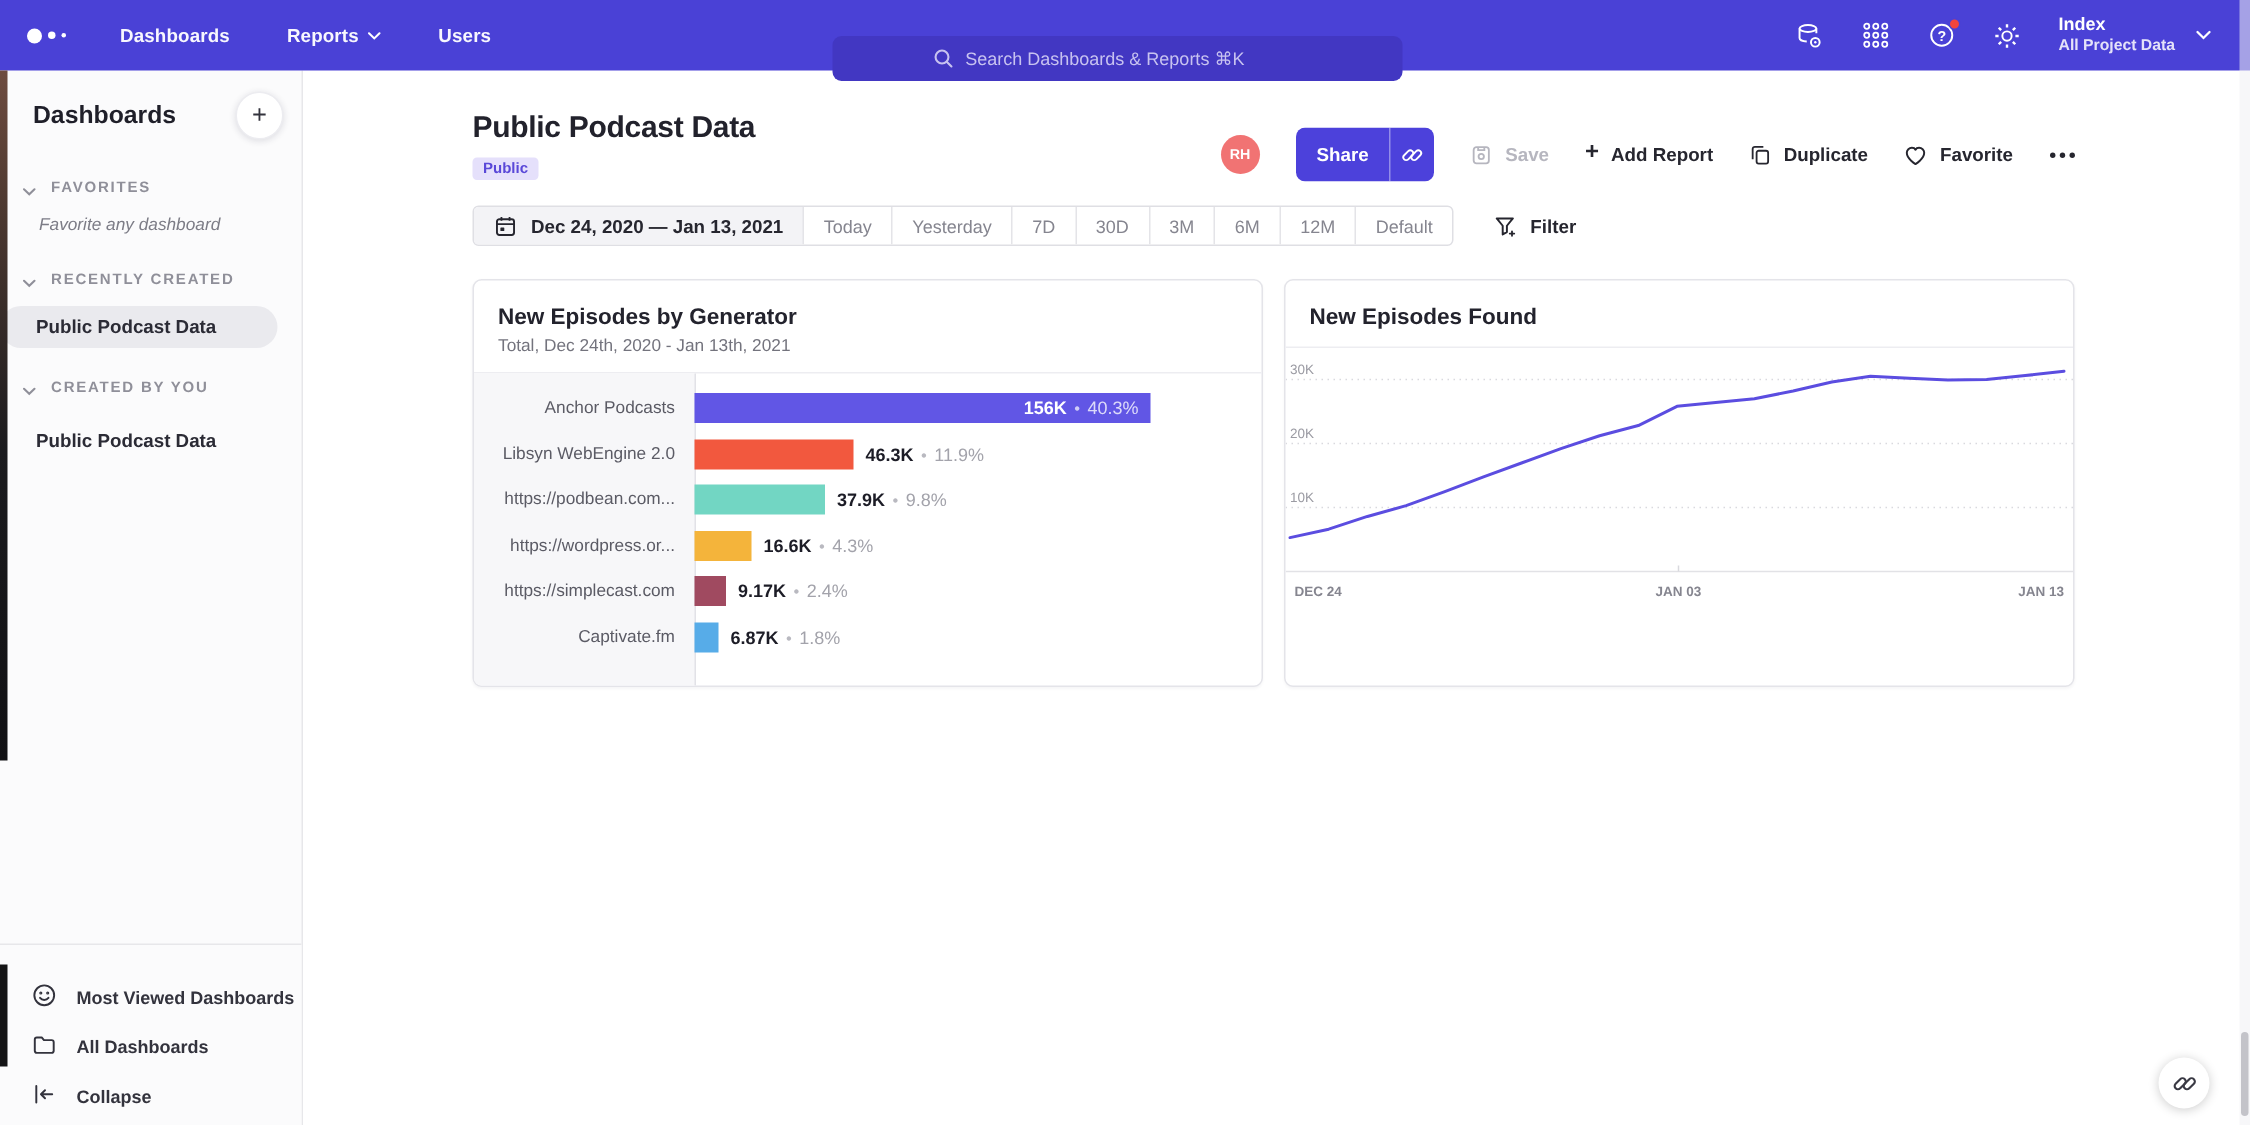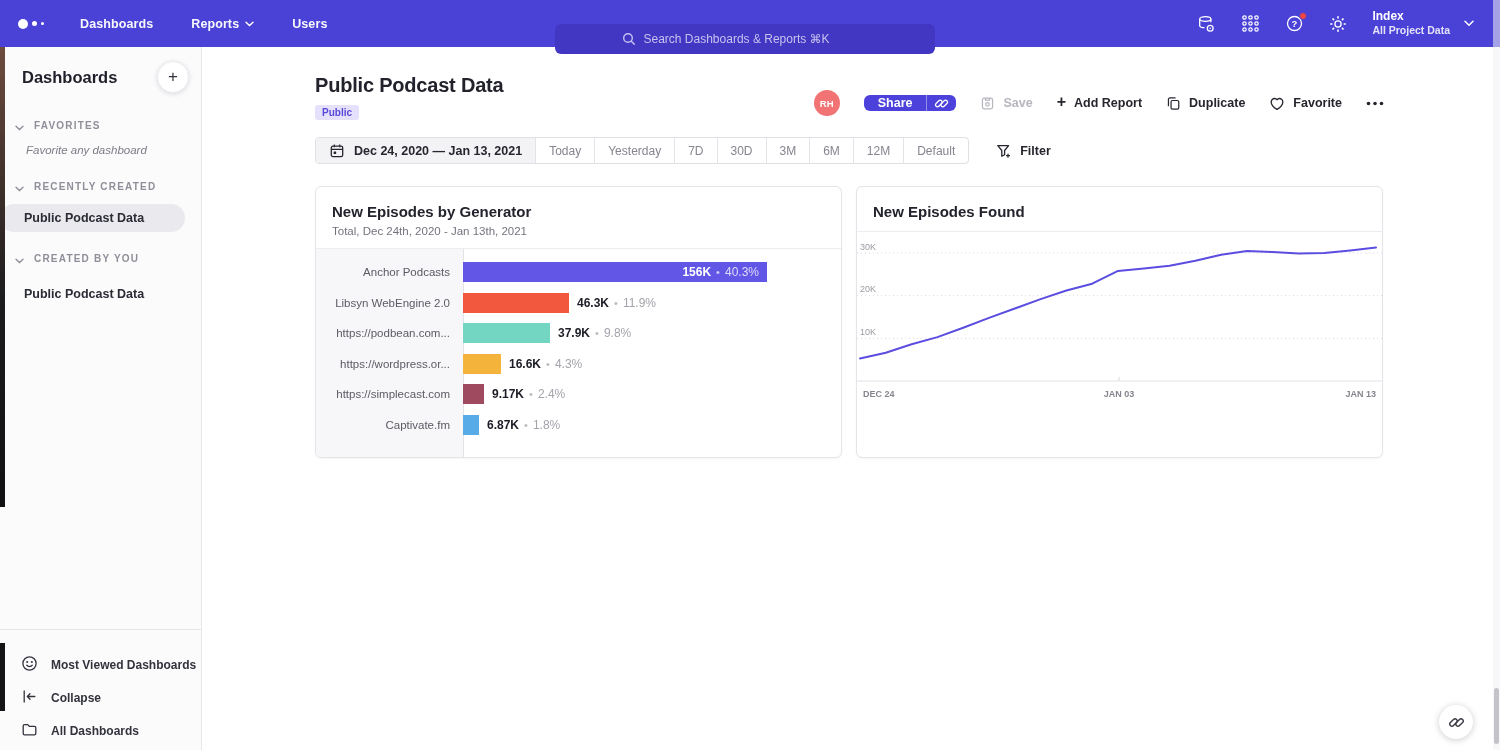--- a/index.html
+++ b/index.html
@@ -38,21 +38,21 @@
   .sb-item.active { background:#eaeaee; }
   .sb-footer { position:absolute; left:0; right:0; bottom:0; border-top:1px solid #e7e7ea; padding:9px 0 12px; background:#fbfbfc; }
   .sb-foot-item { display:flex; align-items:flex-end; gap:13px; height:33px; padding-left:21px; font-size:12px; font-weight:600; color:#33333d; cursor:pointer; }
 
   
   .main { position:absolute; left:202px; top:47px; right:0; bottom:0; background:#fff; }
   .page-title { position:absolute; left:113px; top:27px; font-size:20px; font-weight:700; color:#22222c; letter-spacing:-.2px; }
   .page-badge { position:absolute; left:113px; top:58px; font-size:10px; font-weight:600; color:#5a48d8; background:#e5e0fb; border-radius:3px; padding:2px 7px; }
   .actions { position:absolute; top:42px; right:116px; height:28px; display:flex; align-items:center; gap:24px; }
   .avatar { width:26px; height:26px; border-radius:50%; background:#f17373; color:#fff; font-size:9.5px; font-weight:700; display:grid; place-items:center; cursor:pointer; }
-  .share-btn { display:flex; height:16px; border-radius:6px; overflow:hidden; cursor:pointer; }
+  .share-btn { display:flex; height:36px; border-radius:6px; overflow:hidden; cursor:pointer; }
   .share-main { background:#4c41db; color:#fff; font-size:12.5px; font-weight:700; display:flex; align-items:center; padding:0 14px; }
   .share-link { background:#4c41db; width:30px; display:grid; place-items:center; border-left:1px solid rgba(255,255,255,.4); }
   .act-btn { display:flex; align-items:center; gap:8px; font-size:12.5px; font-weight:700; color:#26262f; cursor:pointer; white-space:nowrap; }
   .act-btn.disabled { color:#b6b6bf; cursor:default; }
   .act-btn .plus { font-size:16px; font-weight:600; line-height:1; margin-top:-2px; }
 
   
   .toolbar { position:absolute; left:113px; top:90px; display:flex; align-items:center; }
   .datebar { display:flex; height:27px; border:1px solid #dfdfe4; border-radius:4px; background:#fff; overflow:hidden; }
   .seg { display:flex; align-items:center; padding:0 13px; border-right:1px solid #e4e4e8; font-size:12px; font-weight:500; color:#85858f; cursor:pointer; white-space:nowrap; }
@@ -215,30 +215,30 @@
       <div class="sb-foot-item">
         <svg width="17" height="17" viewBox="0 0 17 17" fill="none" stroke="#33333d" stroke-width="1.3">
             <circle cx="8.5" cy="8.5" r="6.6"></circle>
             <circle cx="6.2" cy="7" r="0.4" fill="#33333d"></circle>
             <circle cx="10.8" cy="7" r="0.4" fill="#33333d"></circle>
             <path d="M5.7 10.2c.7.9 1.7 1.4 2.8 1.4s2.1-.5 2.8-1.4" stroke-linecap="round"></path>
           </svg>
         <span>Most Viewed Dashboards</span>
       </div>
       <div class="sb-foot-item">
+        <svg width="17" height="17" viewBox="0 0 17 17" fill="none" stroke="#33333d" stroke-width="1.3" stroke-linejoin="round">
+            <path d="M2.2 5c0-.8.6-1.4 1.4-1.4h3.2l1.5 1.8h5.1c.8 0 1.4.6 1.4 1.4v5.7c0 .8-.6 1.4-1.4 1.4H3.6c-.8 0-1.4-.6-1.4-1.4z"></path>
+          </svg>
+        <span>All Dashboards</span>
+      </div>
+      <div class="sb-foot-item">
         <svg width="17" height="17" viewBox="0 0 17 17" fill="none" stroke="#33333d" stroke-width="1.3" stroke-linecap="round" stroke-linejoin="round">
             <path d="M3.2 3v11M13.8 8.5H6.3M9 5.8L6.3 8.5 9 11.2"></path>
           </svg>
         <span>Collapse</span>
-      </div>
-      <div class="sb-foot-item">
-        <svg width="17" height="17" viewBox="0 0 17 17" fill="none" stroke="#33333d" stroke-width="1.3" stroke-linejoin="round">
-            <path d="M2.2 5c0-.8.6-1.4 1.4-1.4h3.2l1.5 1.8h5.1c.8 0 1.4.6 1.4 1.4v5.7c0 .8-.6 1.4-1.4 1.4H3.6c-.8 0-1.4-.6-1.4-1.4z"></path>
-          </svg>
-        <span>All Dashboards</span>
       </div>
     </div>
   </aside>
 
   <main class="main">
     <h1 class="page-title">Public Podcast Data</h1>
     <span class="page-badge">Public</span>
 
     <div class="actions">
       <span class="avatar">RH</span>

